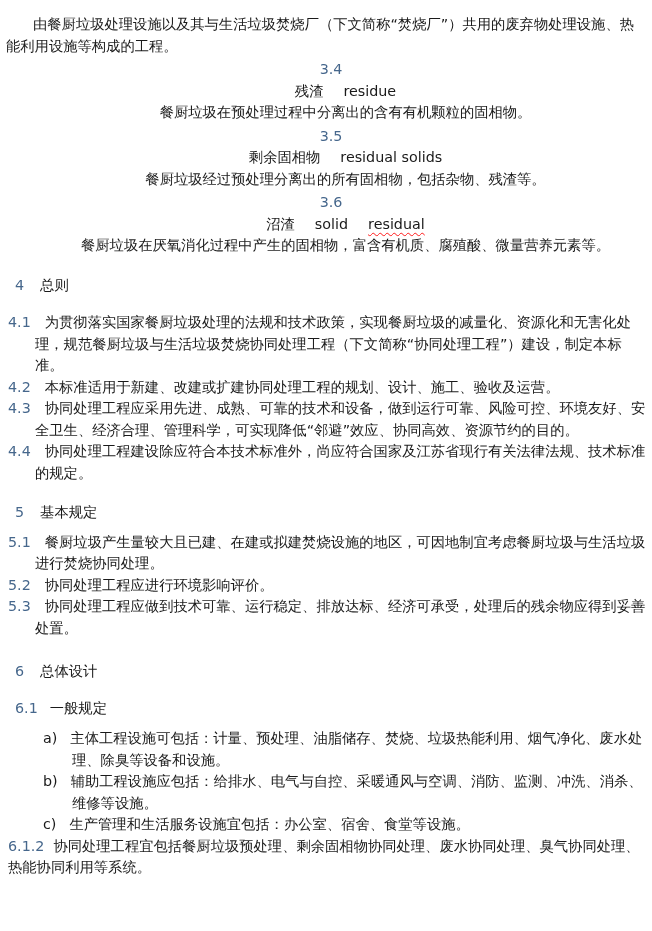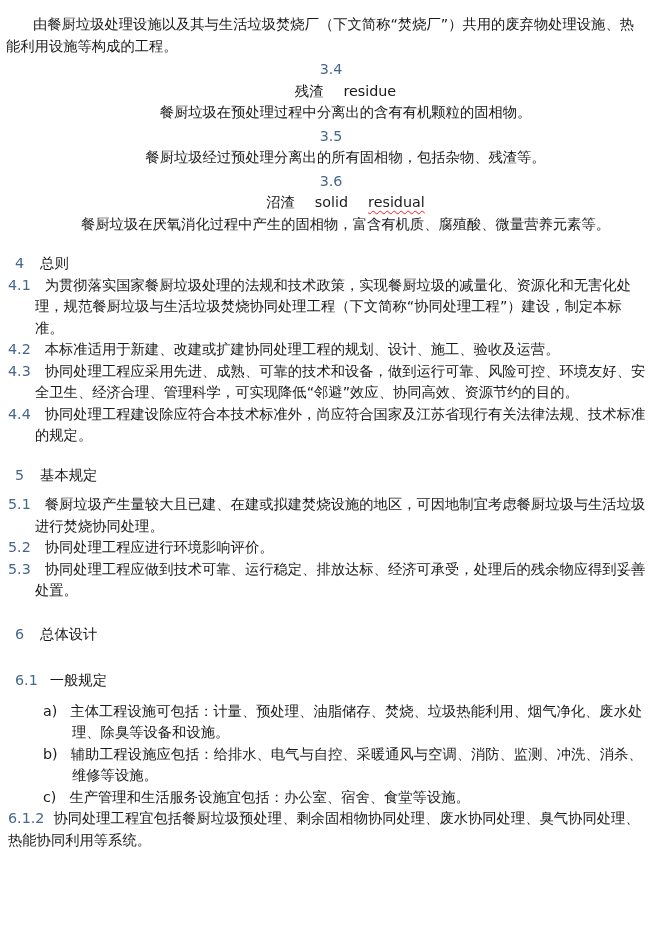--- a/index.html
+++ b/index.html
@@ -33,24 +33,24 @@
   .misspelled {
     text-decoration: underline wavy var(--spellcheck);
     text-decoration-thickness: 1px;
     text-underline-offset: 3px;
     text-decoration-skip-ink: none;
   }
 
   
   .chapter-heading { padding-left: 9px; }
   .chapter-heading .num { margin-right: 16px; }
-  .ch4 { margin-top: 18px; }
+  .ch4 { margin-top: 18px; margin-bottom: 16px; }
   .ch5 { margin-top: 18px; margin-bottom: 8px; }
   .ch6 { margin-top: 22px; margin-bottom: 0; }
-  .section-heading { padding-left: 9px; margin-top: 25px; margin-bottom: 9px; }
+  .section-heading { padding-left: 9px; margin-top: 15px; margin-bottom: 9px; }
   .section-heading .num { margin-right: 12px; }
 
   
   .clause { padding-left: 27px; text-indent: -27px; margin-left: 2px; }
   .clause .num { margin-right: 14px; }
 
   
   .clause-flat { margin-left: 2px; }
   .clause-flat .num { margin-right: 9px; }
 
@@ -69,20 +69,21 @@
     <div class="term-num num">3.4</div>
     <div class="term-body">
       <div class="term-line"><span class="term-zh">残渣</span><span class="term-en">residue</span></div>
       <div class="term-def">餐厨垃圾在预处理过程中分离出的含有有机颗粒的固相物。</div>
     </div>
   </div>
 
   <div class="term-group">
     <div class="term-num num">3.5</div>
     <div class="term-body">
+      <div class="term-line"><span class="term-zh">剩余固相物</span><span class="term-en">residual solids</span></div>
       <div class="term-def">餐厨垃圾经过预处理分离出的所有固相物，包括杂物、残渣等。</div>
     </div>
   </div>
 
   <div class="term-group">
     <div class="term-num num">3.6</div>
     <div class="term-body">
       <div class="term-line"><span class="term-zh">沼渣</span><span class="term-en">solid</span><span class="term-en misspelled">residual</span></div>
       <div class="term-def">餐厨垃圾在厌氧消化过程中产生的固相物，富含有机质、腐殖酸、微量营养元素等。</div>
     </div>

